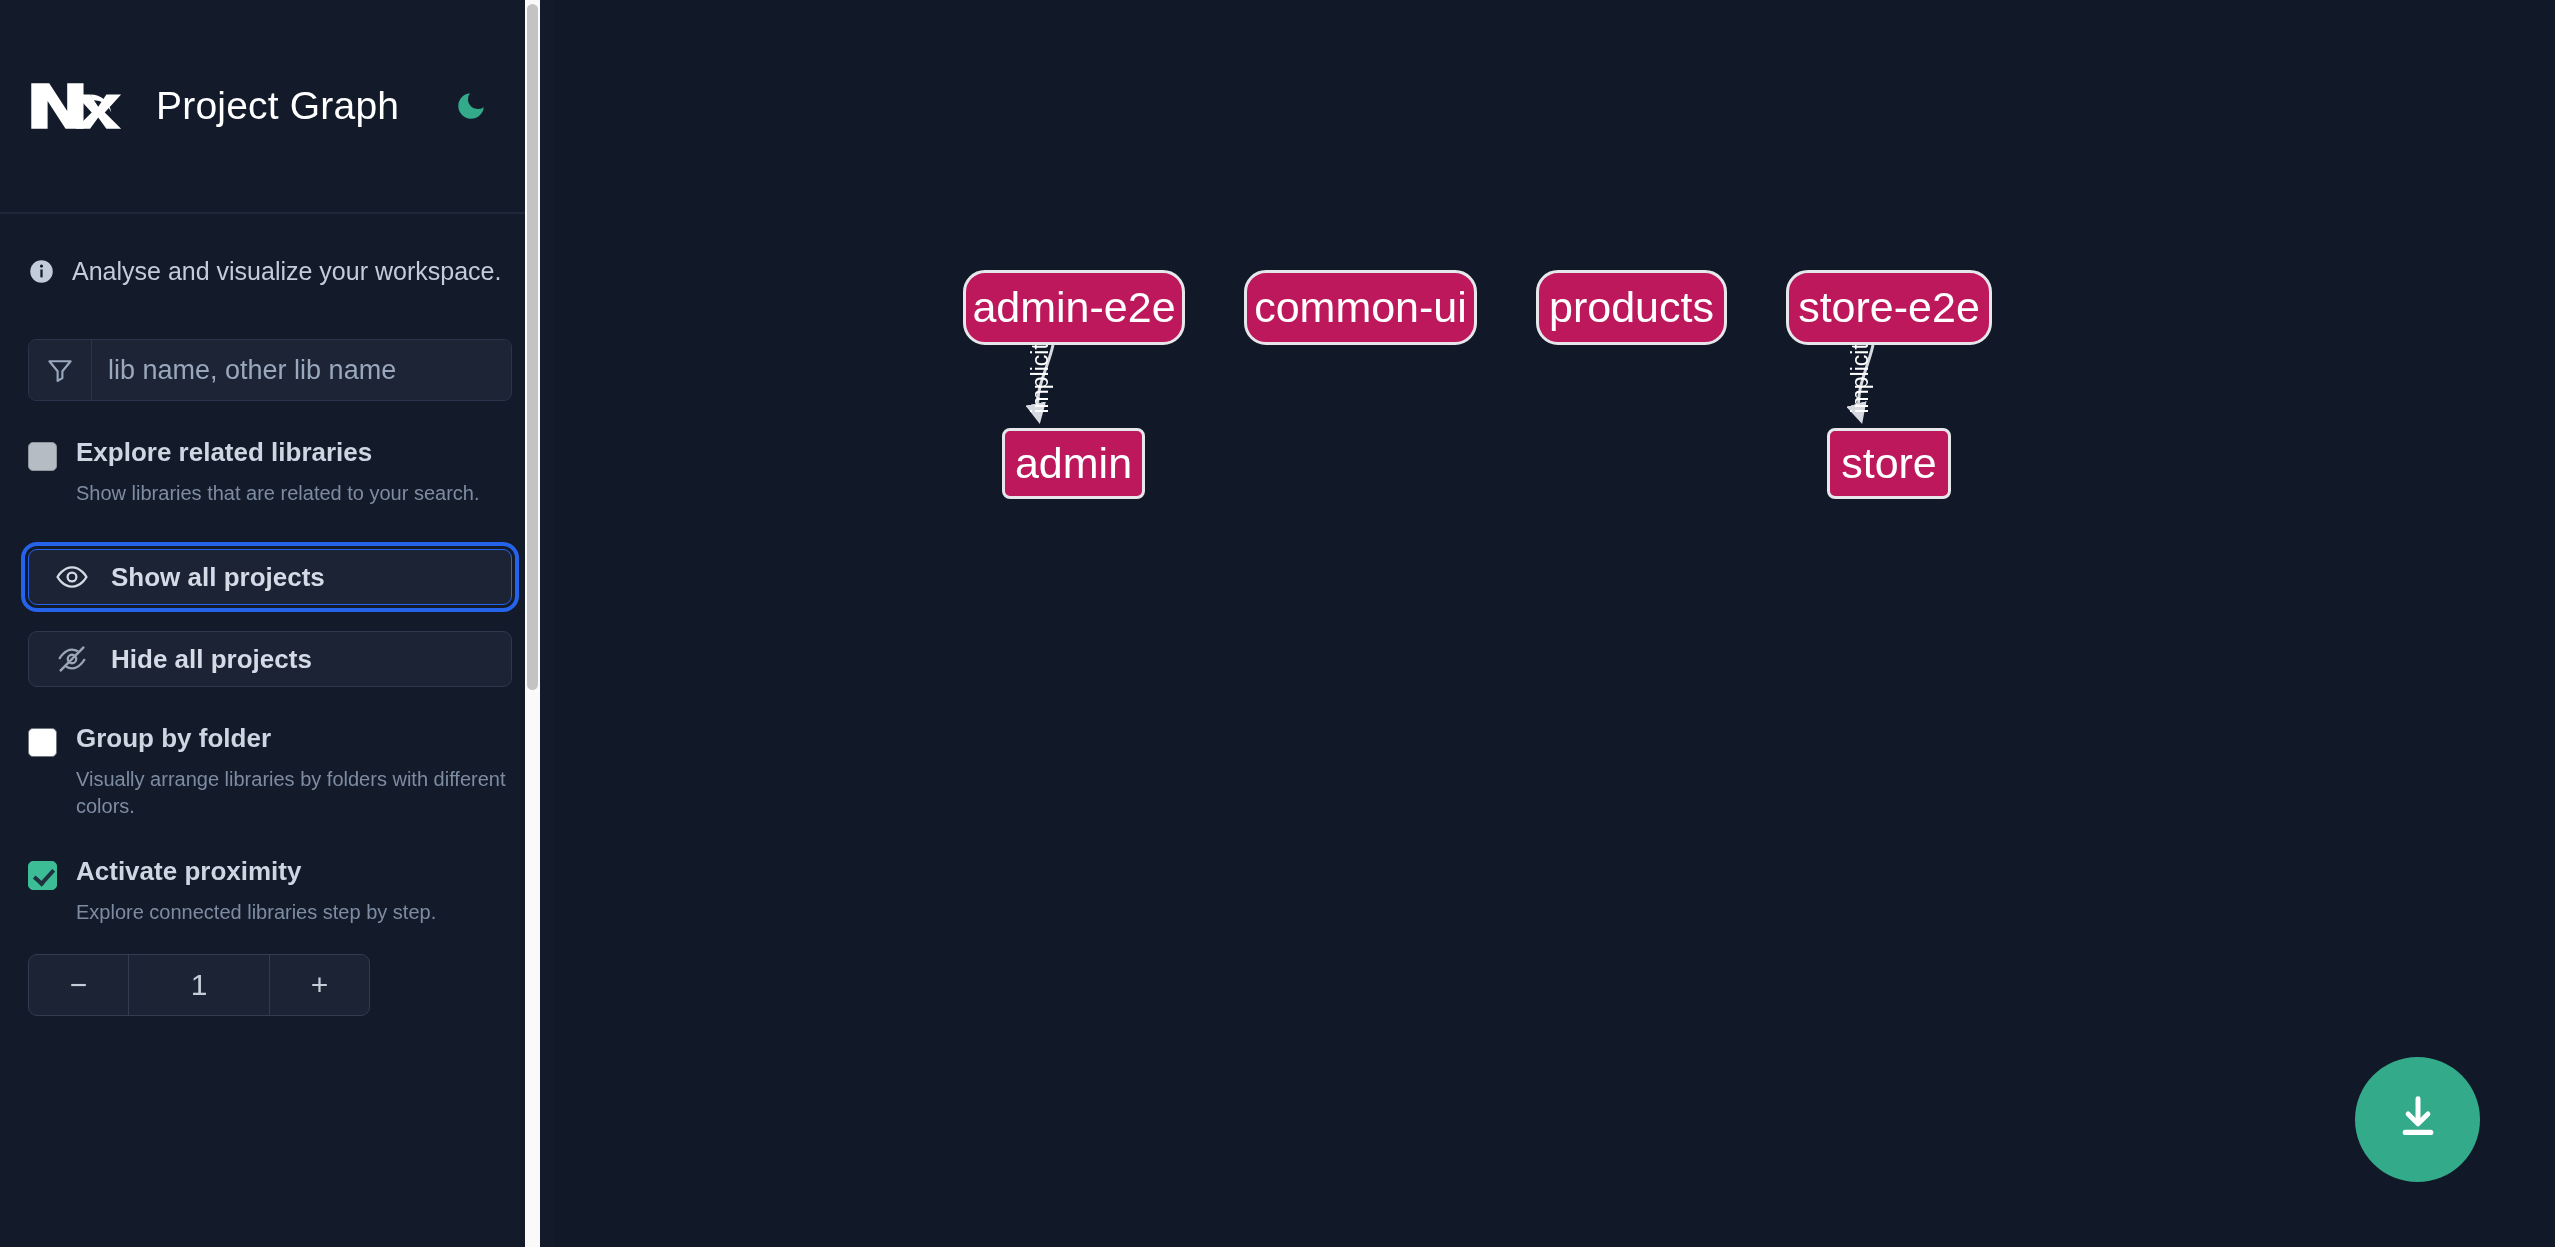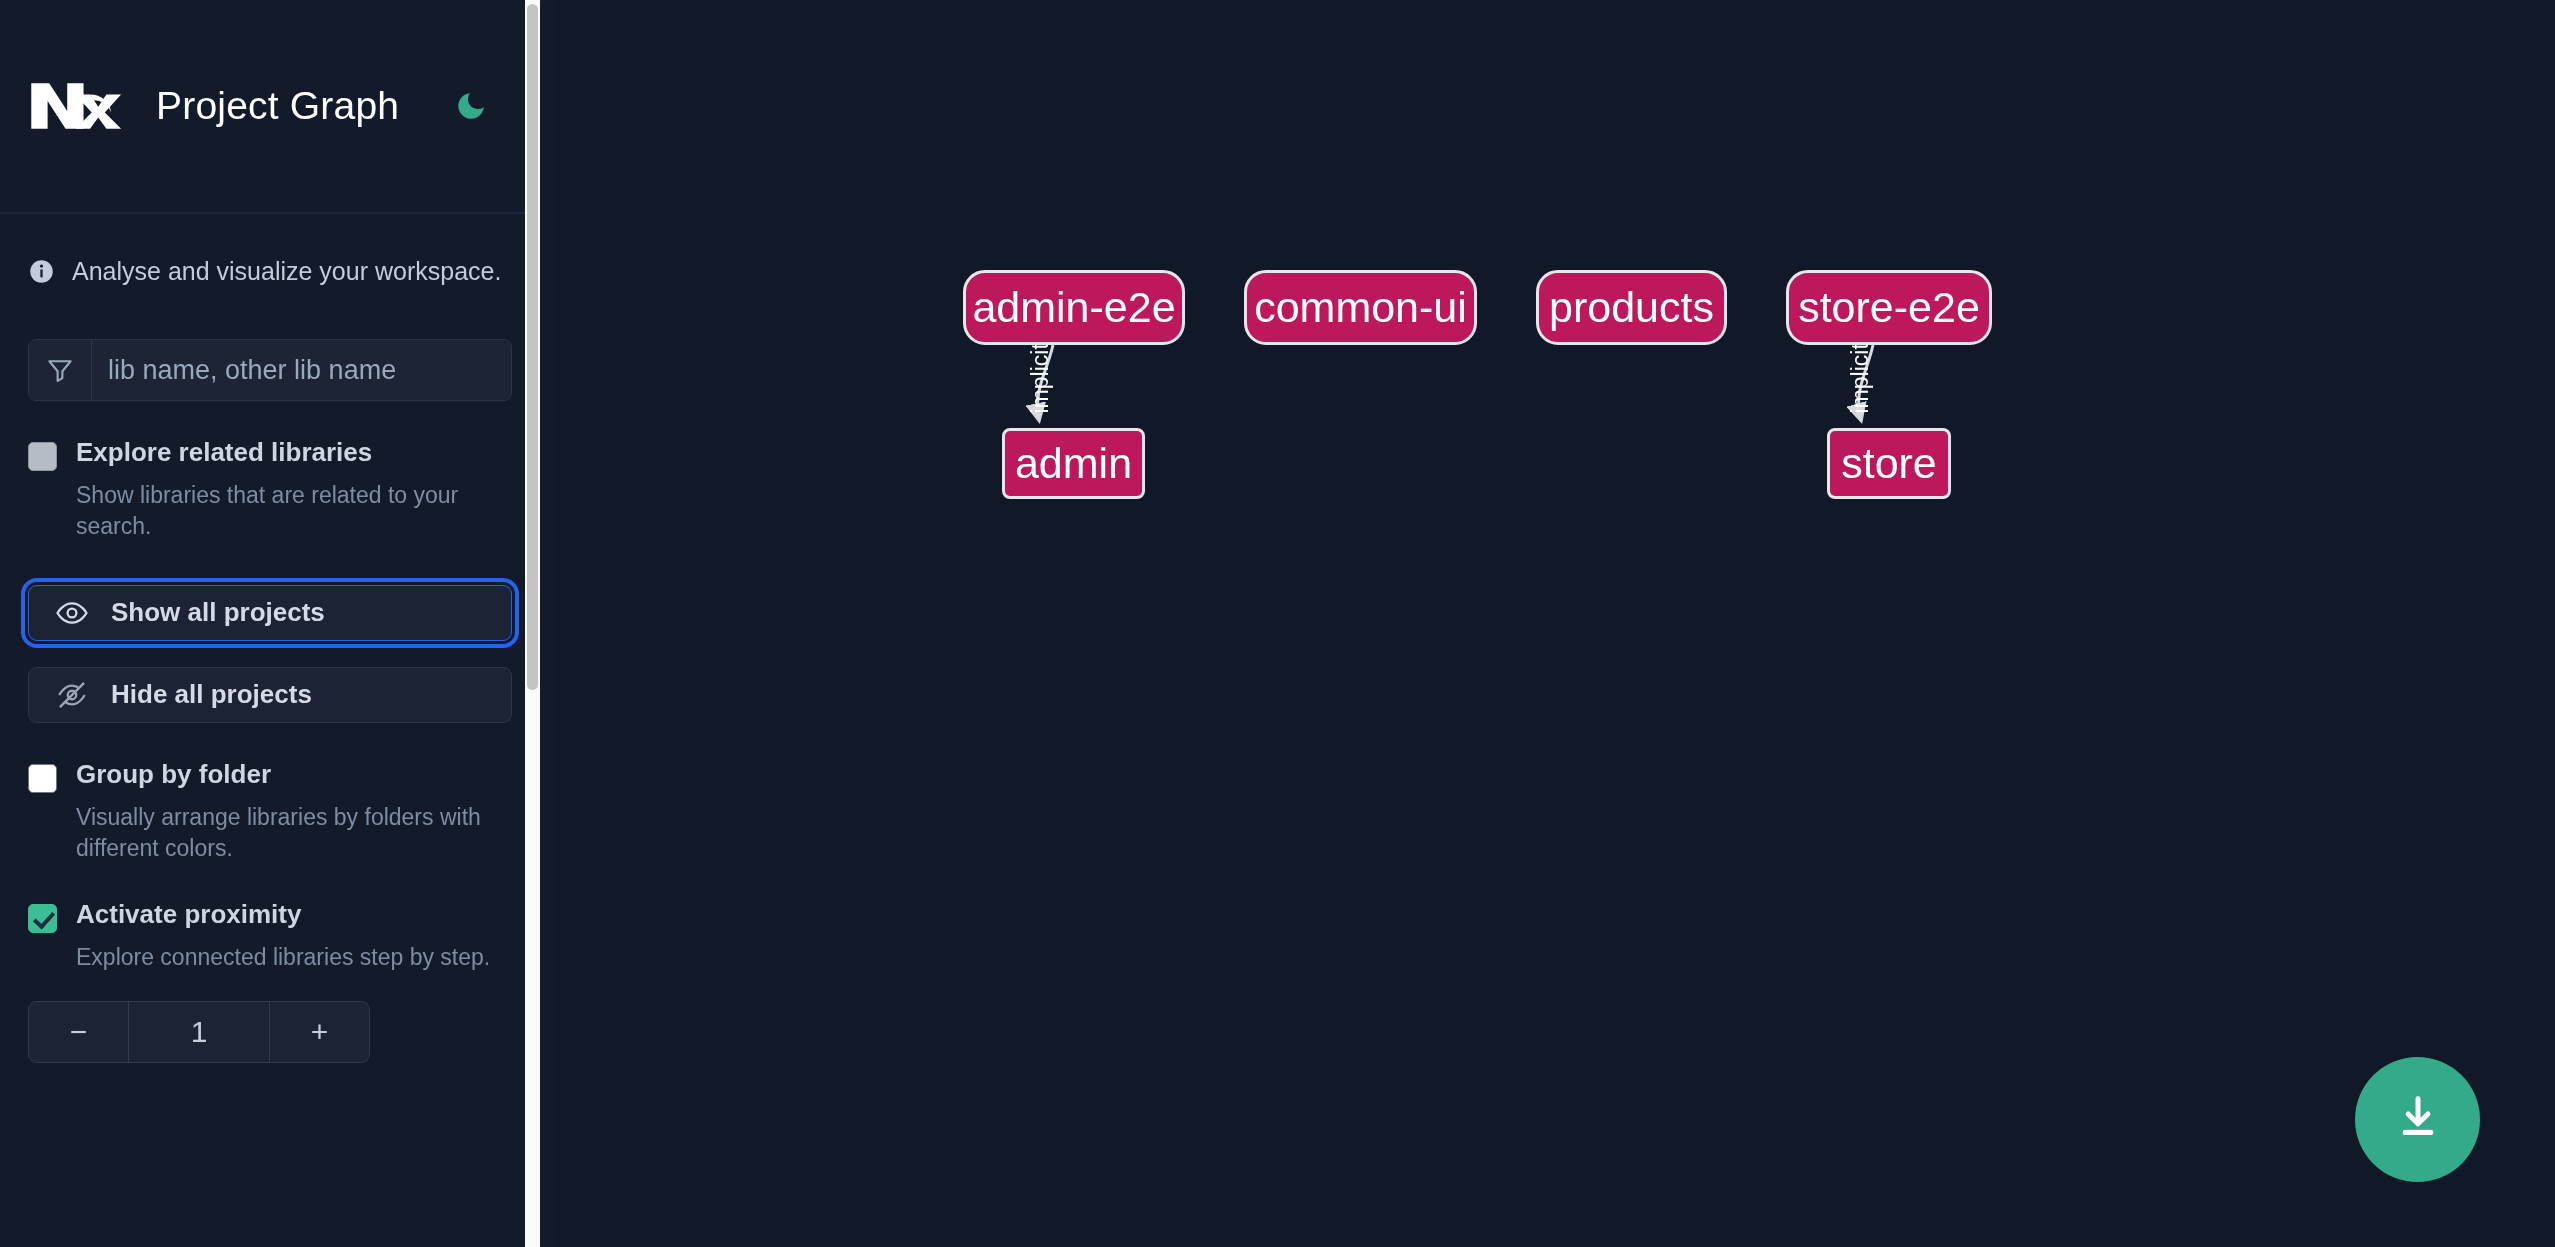--- a/index.html
+++ b/index.html
@@ -102,21 +102,21 @@
     content: "";
     position: absolute;
     left: 9px; top: 3px;
     width: 8px; height: 16px;
     border: solid #20303e;
     border-width: 0 4px 4px 0;
     transform: rotate(42deg);
   }
   .opt-label { color: #ced6e2; font-size: 26px; font-weight: 700; line-height: 1.1; }
   .opt-desc {
-    color: #7e8ca2; font-size: 23px; line-height: 1.36;
+    color: #7e8ca2; font-size: 20px; line-height: 1.36;
     margin: 9px 0 0 48px; max-width: 445px;
   }
 
   .btn {
     margin: 0 28px;
     height: 56px;
     display: flex; align-items: center;
     gap: 22px;
     padding-left: 26px;
     border-radius: 9px;

